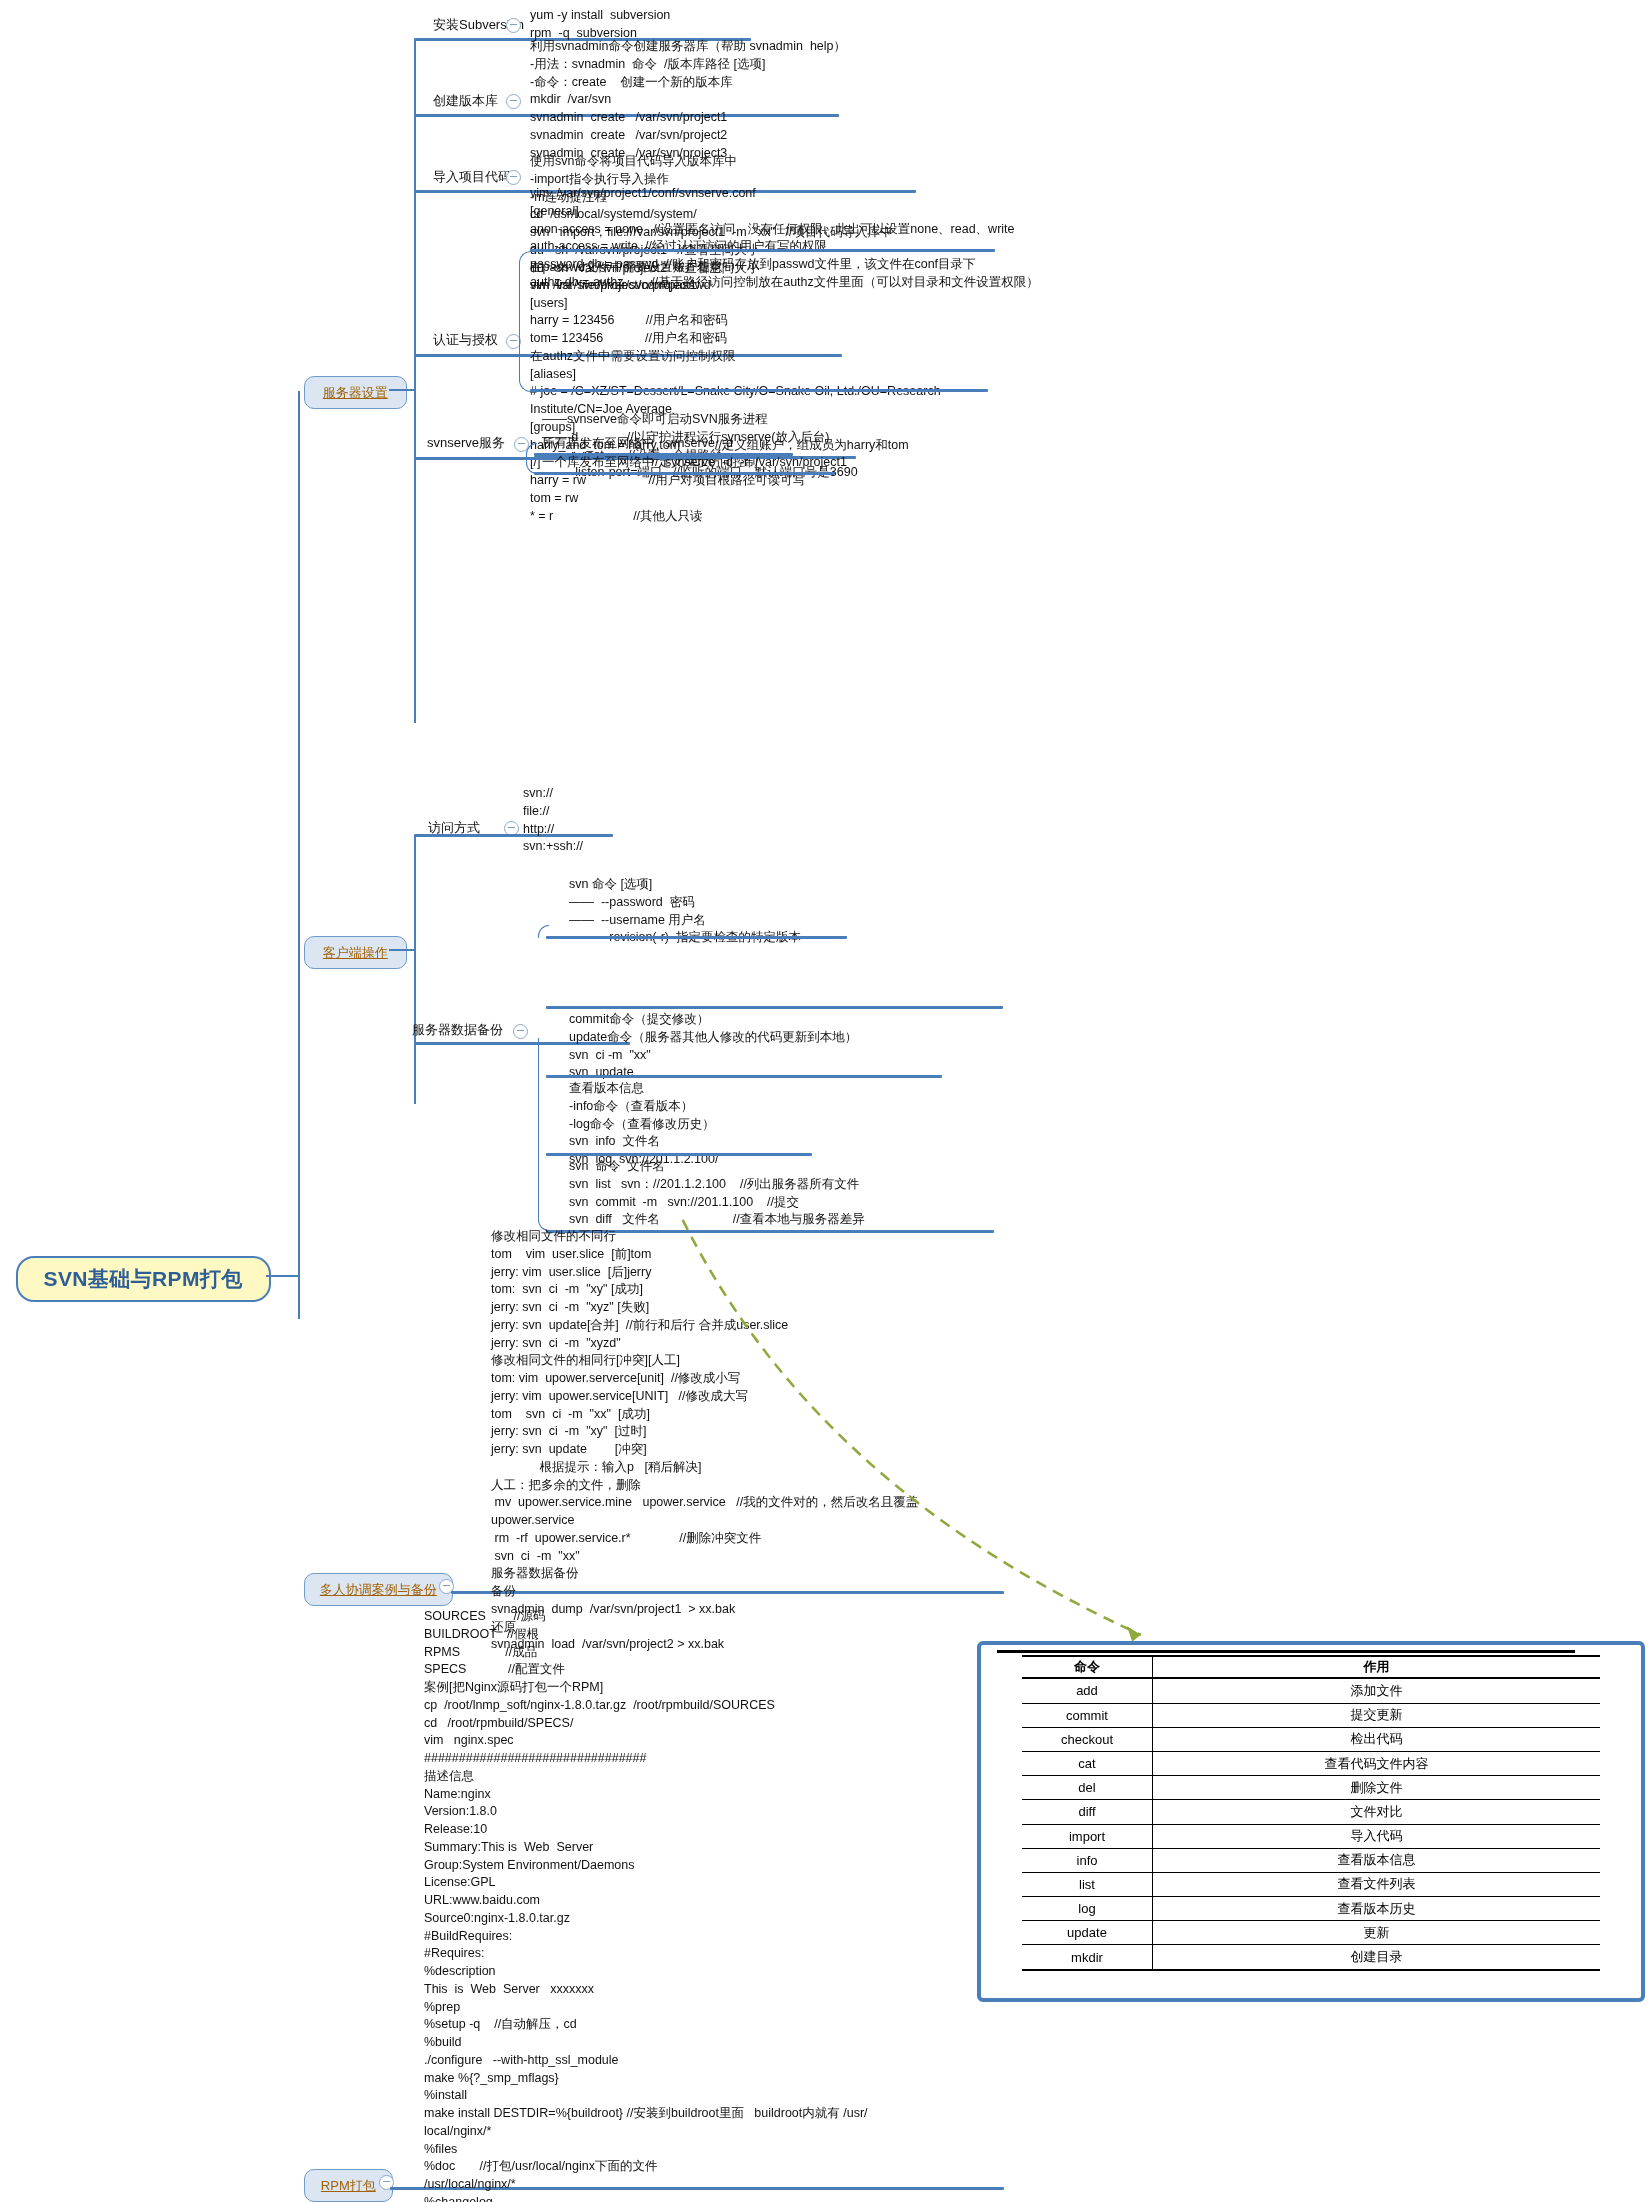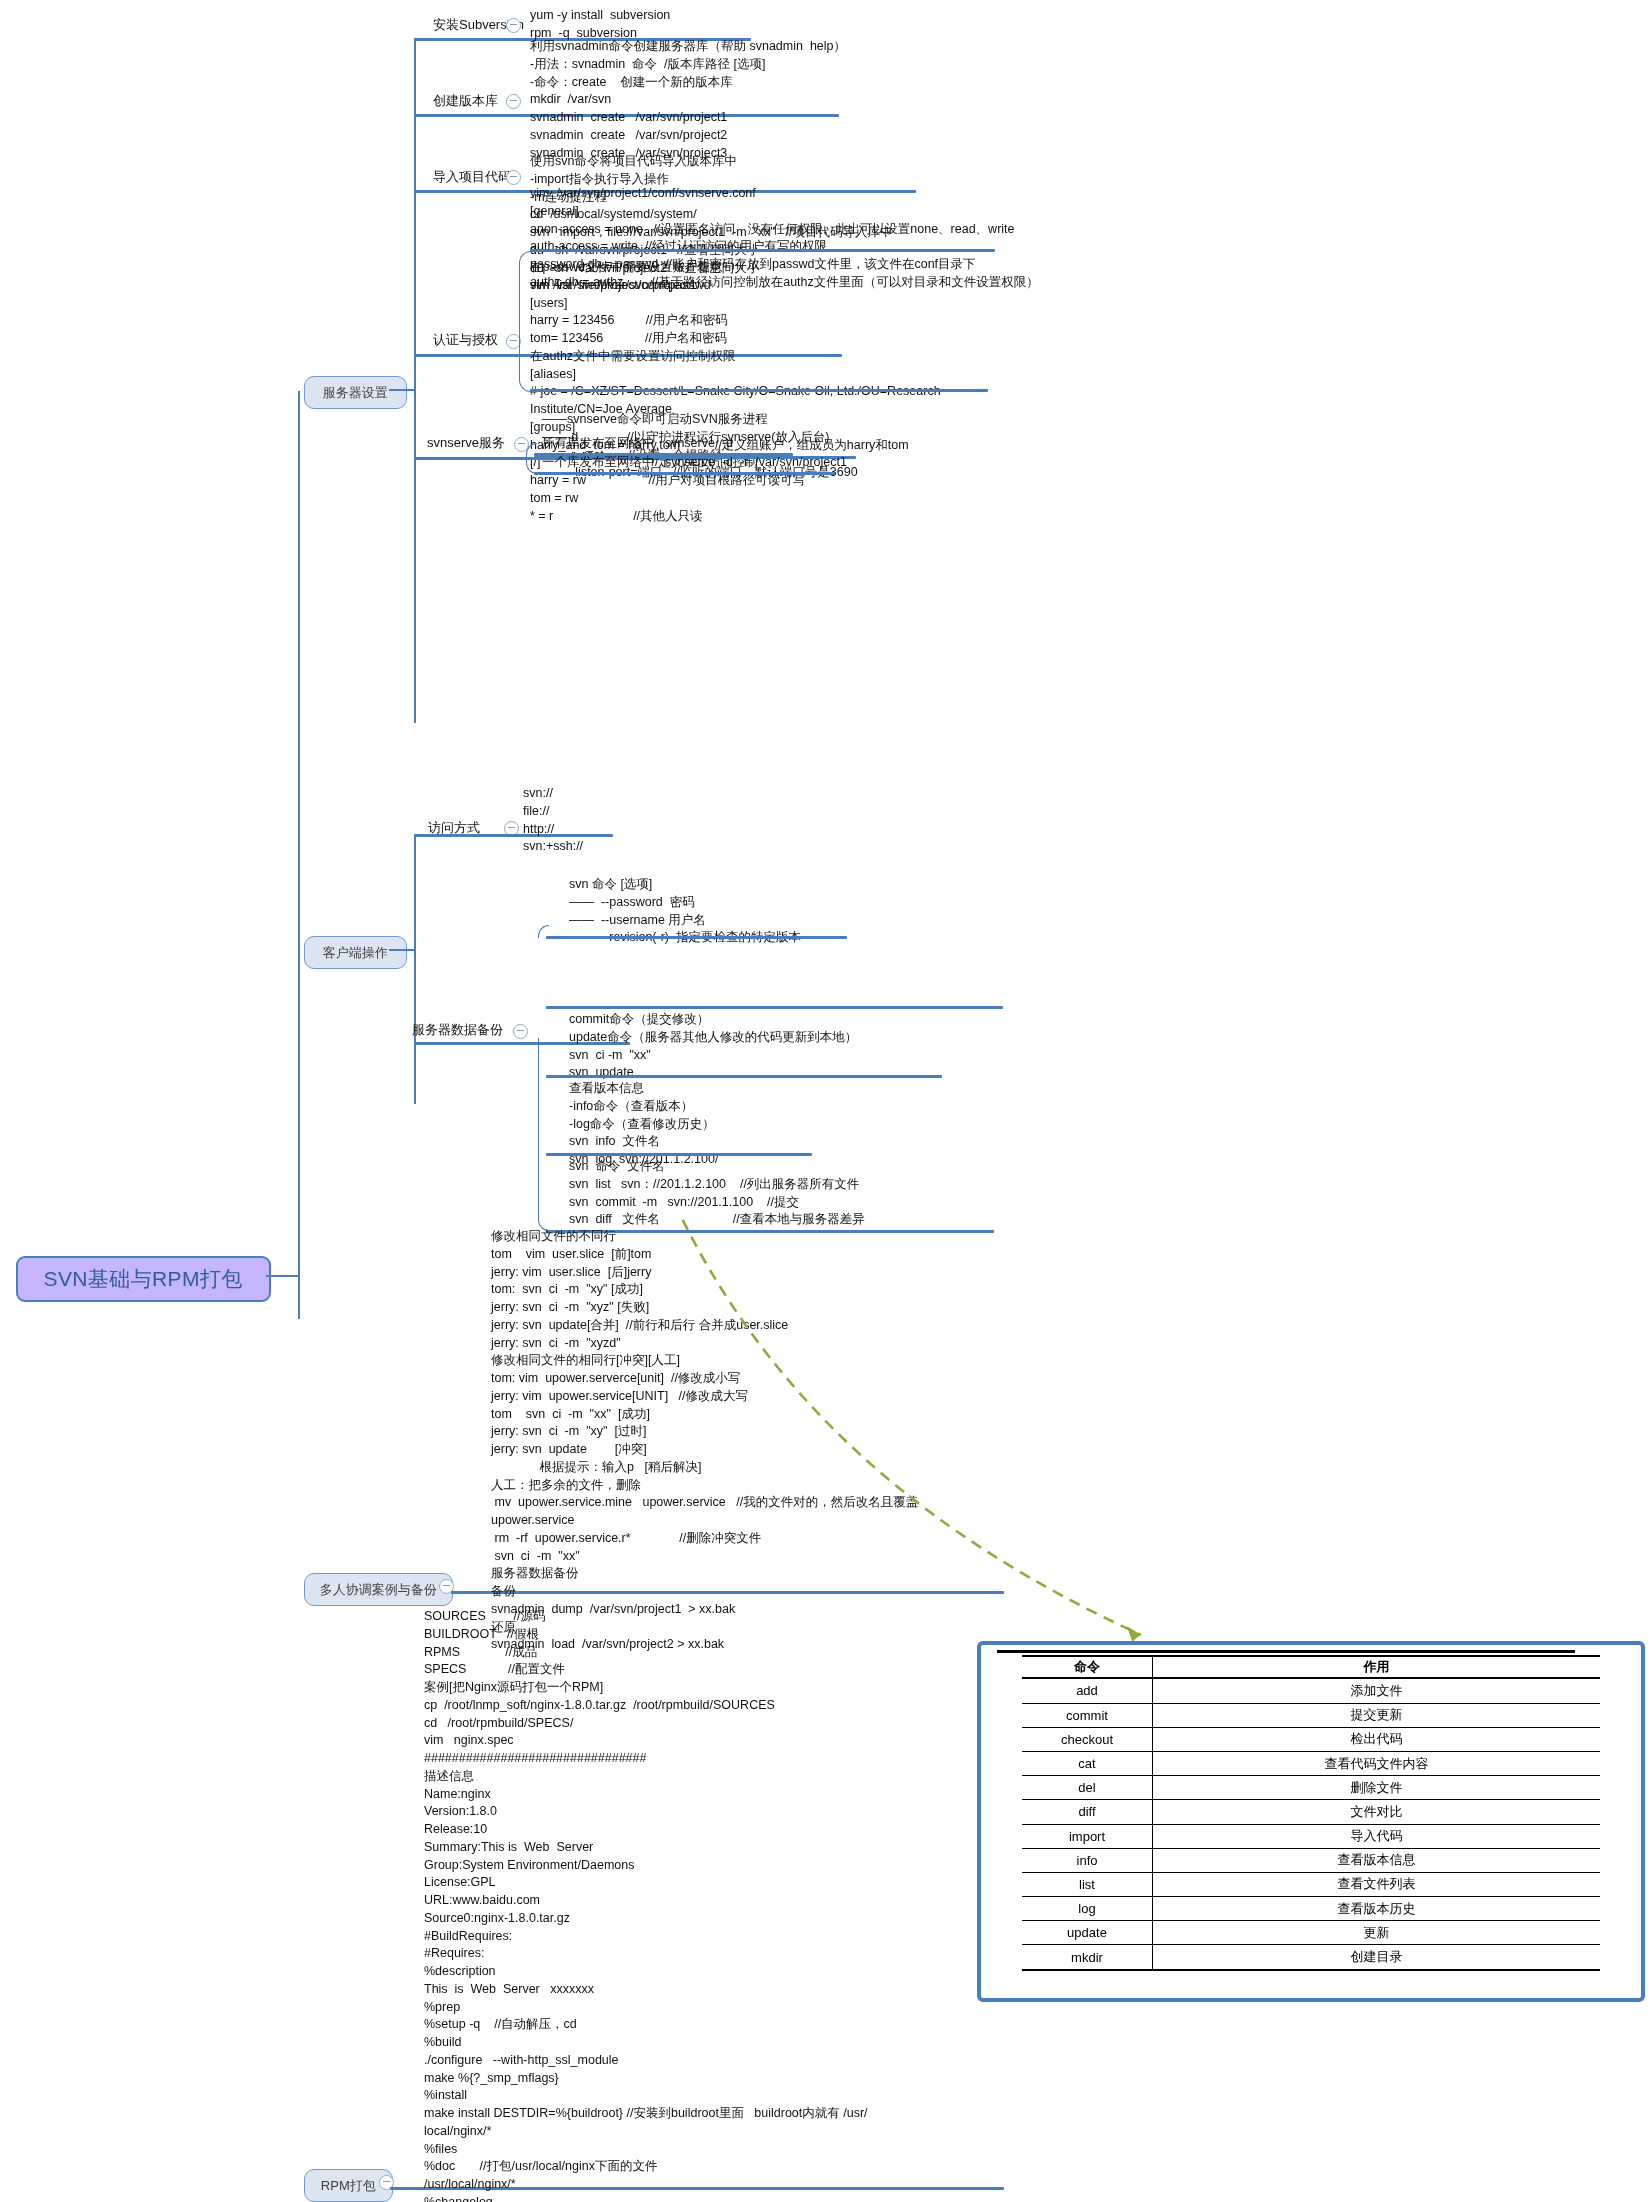--- a/index.html
+++ b/index.html
@@ -23,29 +23,29 @@
          border-top-left-radius:12px;}
 
   
   .toggle{position:absolute;width:13px;height:13px;border:0.9px solid #8ea9cd;border-radius:50%;
           background:#fff;}
   .toggle::after{content:"";position:absolute;left:2.6px;top:5.2px;width:7.8px;height:0.9px;background:#7f9ec4;}
 
   
   .root{
     position:absolute;left:15.6px;top:1256px;width:251px;height:42px;
-    background:#c4b5fd;border:2.6px solid #4a7ebb;border-radius:9px;
+    background:#fef9c3;border:2.6px solid #4a7ebb;border-radius:18px;
     display:flex;align-items:center;justify-content:center;
-    font-size:21px;font-weight:normal;color:#2e5e96;letter-spacing:0.4px;
+    font-size:21px;font-weight:bold;color:#2e5e96;letter-spacing:0.4px;
   }
   
   .pill{
     position:absolute;background:#dce6f2;border:1.7px solid #6f9bcb;border-radius:10px;
     display:flex;align-items:center;justify-content:center;
-    font-size:13px;color:#404040;padding:3.5px 7.8px;white-space:nowrap;
+    font-size:13px;color:#a16207;padding:3.5px 7.8px;white-space:nowrap;text-decoration:underline;
   }
 
   
   .tablewrap{
     position:absolute;left:977px;top:1641px;width:668px;height:361px;
     border:4.3px solid #4a7ebb;border-radius:6px;background:#fff;box-sizing:border-box;
   }
   table.cmd{border-collapse:collapse;width:578px;margin:10.4px auto 0 auto;
             font-size:13px;color:#000;}
   table.cmd th,table.cmd td{border-bottom:1.4px solid #000;padding:2.6px 0;text-align:center;}

